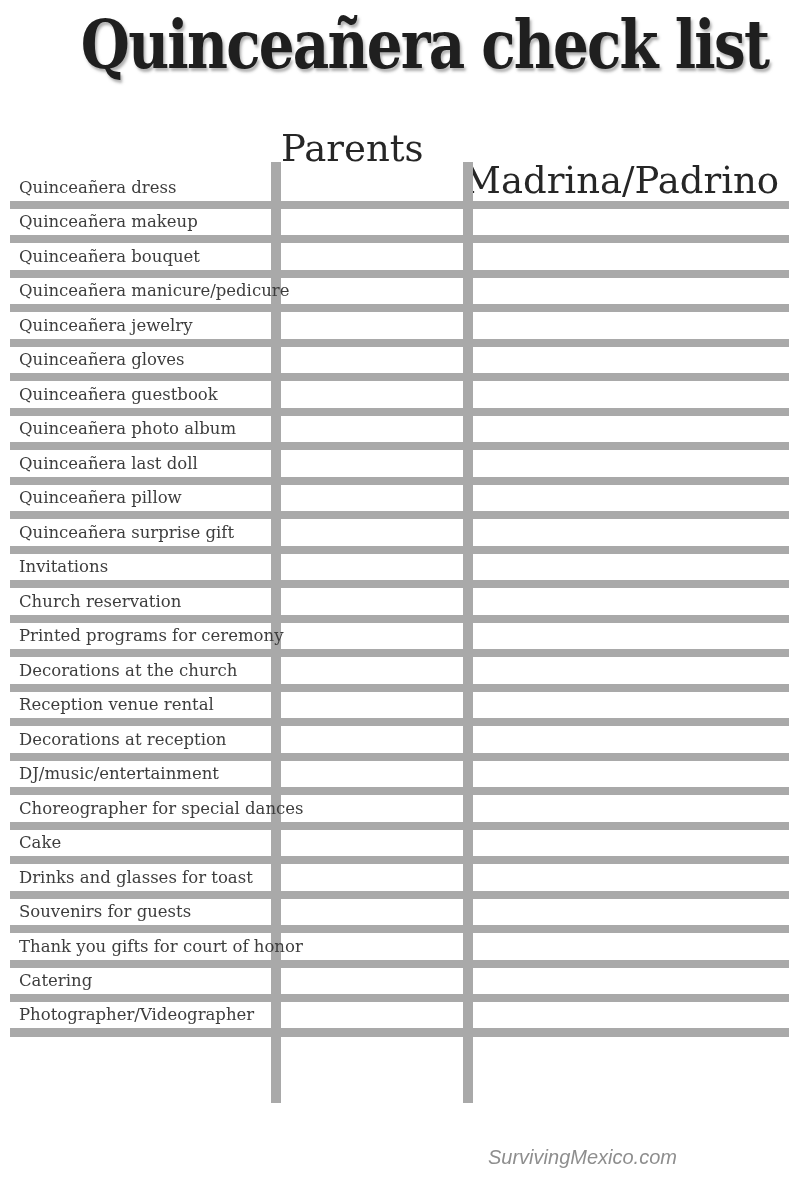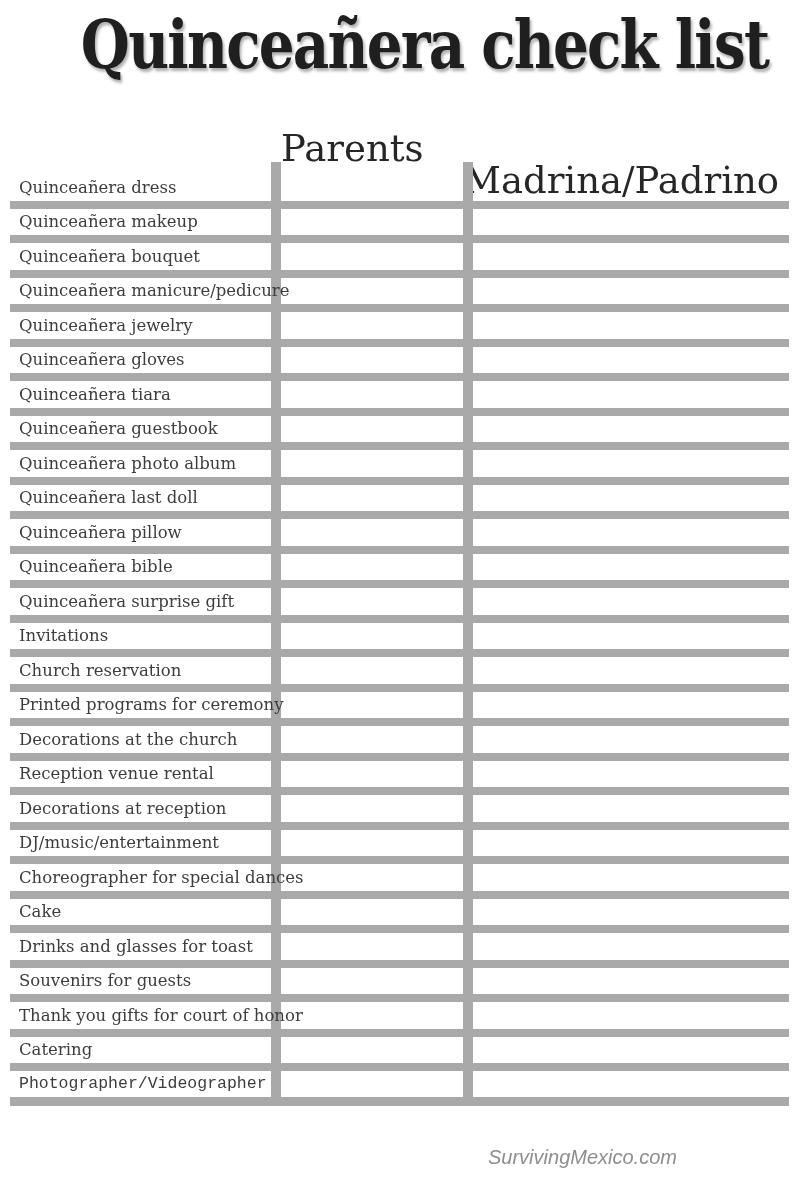--- a/index.html
+++ b/index.html
@@ -70,21 +70,21 @@
   .rows{
     position:absolute;
     top:12px; left:0; width:779px;
   }
   .row{
     display:flex;
     height:34.5px;
     border-bottom:8px solid var(--bar);
     align-items:center;
   }
-  .row:last-child{ border-bottom-width:9px;font-family:Liberation Mono, monospace; }
+  .row:last-child{ border-bottom-width:9px; }
   .cell{ height:100%; display:flex; align-items:center; }
   .cell.item{
     width:261px;
     padding-left:9px;
     font-size:16.5px;
     color:var(--item-text);
     white-space:nowrap;
     overflow:visible;
   }
   .cell.gap{ width:10px; }
@@ -157,27 +157,20 @@
           <div class="cell madrina-cell"></div>
         </div>
         <div class="row">
           <div class="cell item">Quinceañera gloves</div>
           <div class="cell gap"></div>
           <div class="cell parents-cell"></div>
           <div class="cell gap"></div>
           <div class="cell madrina-cell"></div>
         </div>
         <div class="row">
-          <div class="cell item">Quinceañera tiara</div>
-          <div class="cell gap"></div>
-          <div class="cell parents-cell"></div>
-          <div class="cell gap"></div>
-          <div class="cell madrina-cell"></div>
-        </div>
-        <div class="row">
           <div class="cell item">Quinceañera guestbook</div>
           <div class="cell gap"></div>
           <div class="cell parents-cell"></div>
           <div class="cell gap"></div>
           <div class="cell madrina-cell"></div>
         </div>
         <div class="row">
           <div class="cell item">Quinceañera photo album</div>
           <div class="cell gap"></div>
           <div class="cell parents-cell"></div>
@@ -186,27 +179,20 @@
         </div>
         <div class="row">
           <div class="cell item">Quinceañera last doll</div>
           <div class="cell gap"></div>
           <div class="cell parents-cell"></div>
           <div class="cell gap"></div>
           <div class="cell madrina-cell"></div>
         </div>
         <div class="row">
           <div class="cell item">Quinceañera pillow</div>
-          <div class="cell gap"></div>
-          <div class="cell parents-cell"></div>
-          <div class="cell gap"></div>
-          <div class="cell madrina-cell"></div>
-        </div>
-        <div class="row">
-          <div class="cell item">Quinceañera bible</div>
           <div class="cell gap"></div>
           <div class="cell parents-cell"></div>
           <div class="cell gap"></div>
           <div class="cell madrina-cell"></div>
         </div>
         <div class="row">
           <div class="cell item">Quinceañera surprise gift</div>
           <div class="cell gap"></div>
           <div class="cell parents-cell"></div>
           <div class="cell gap"></div>

